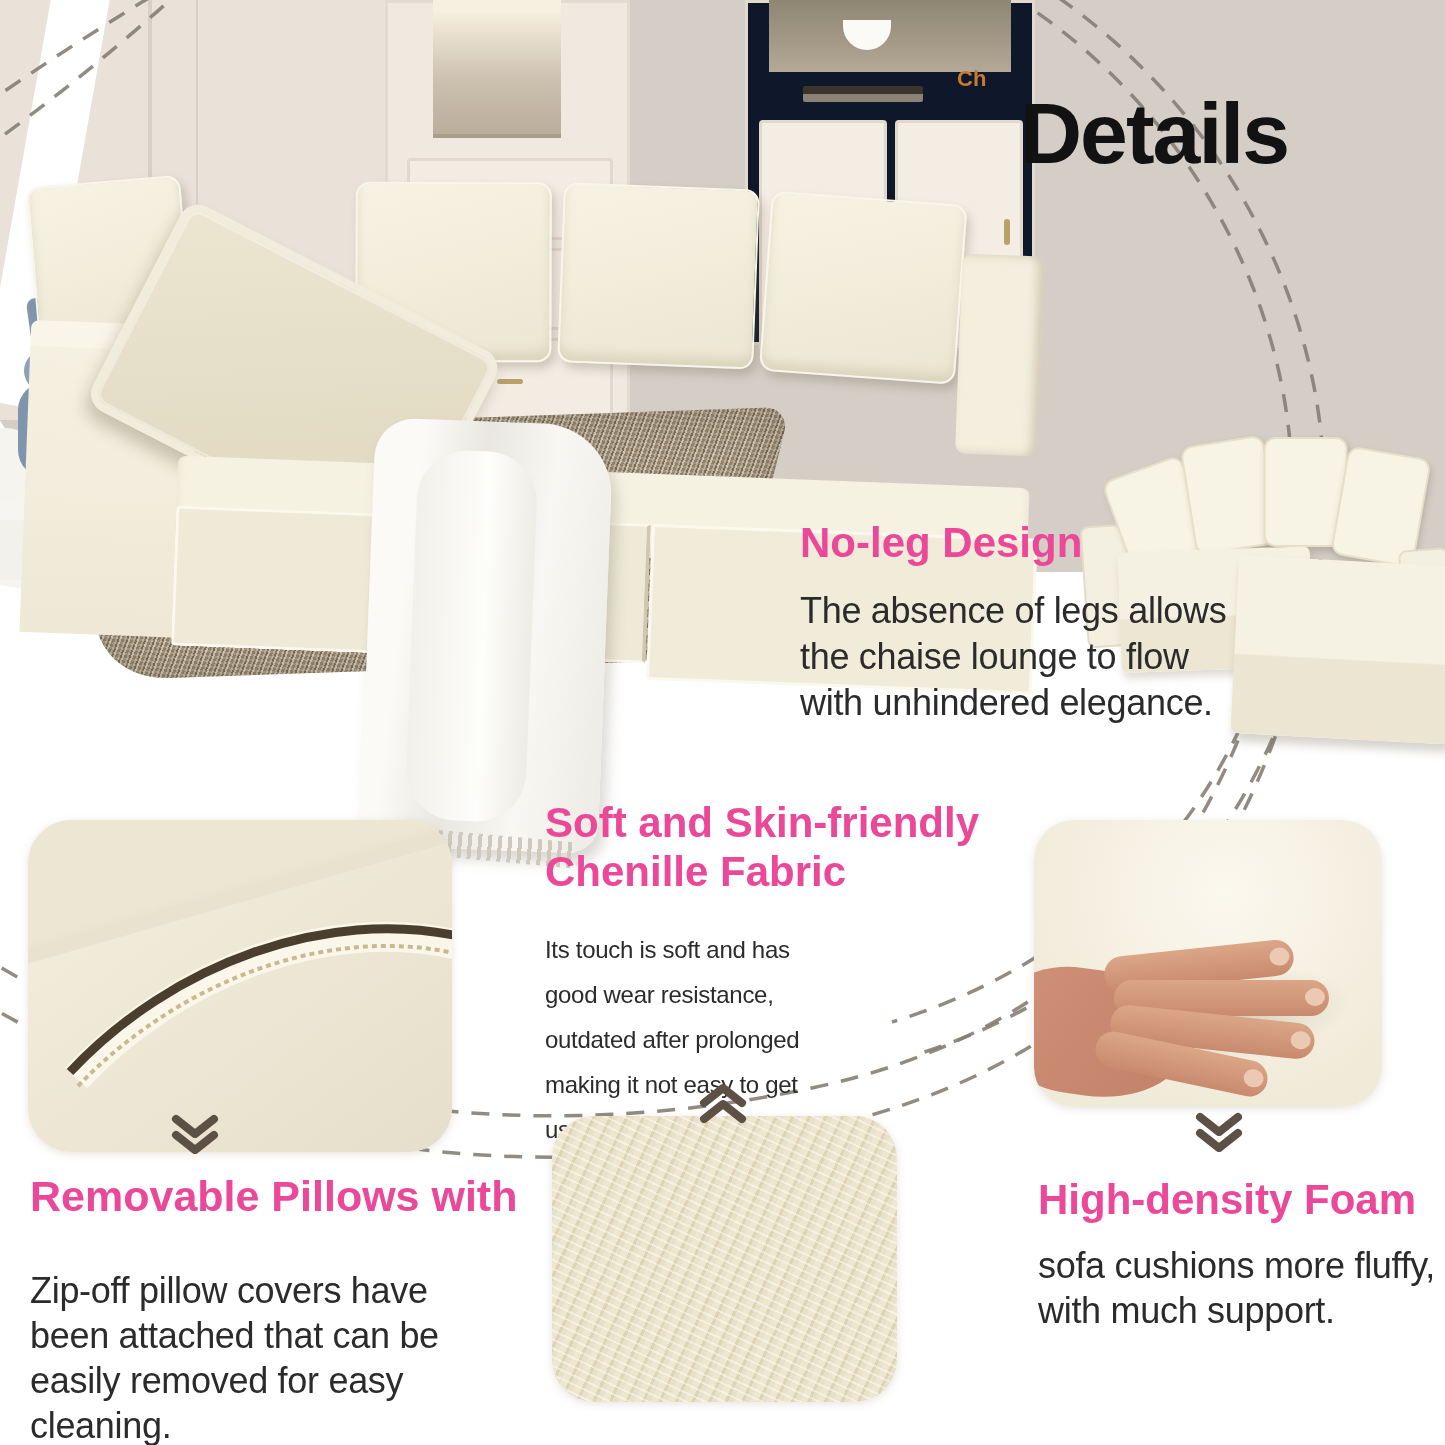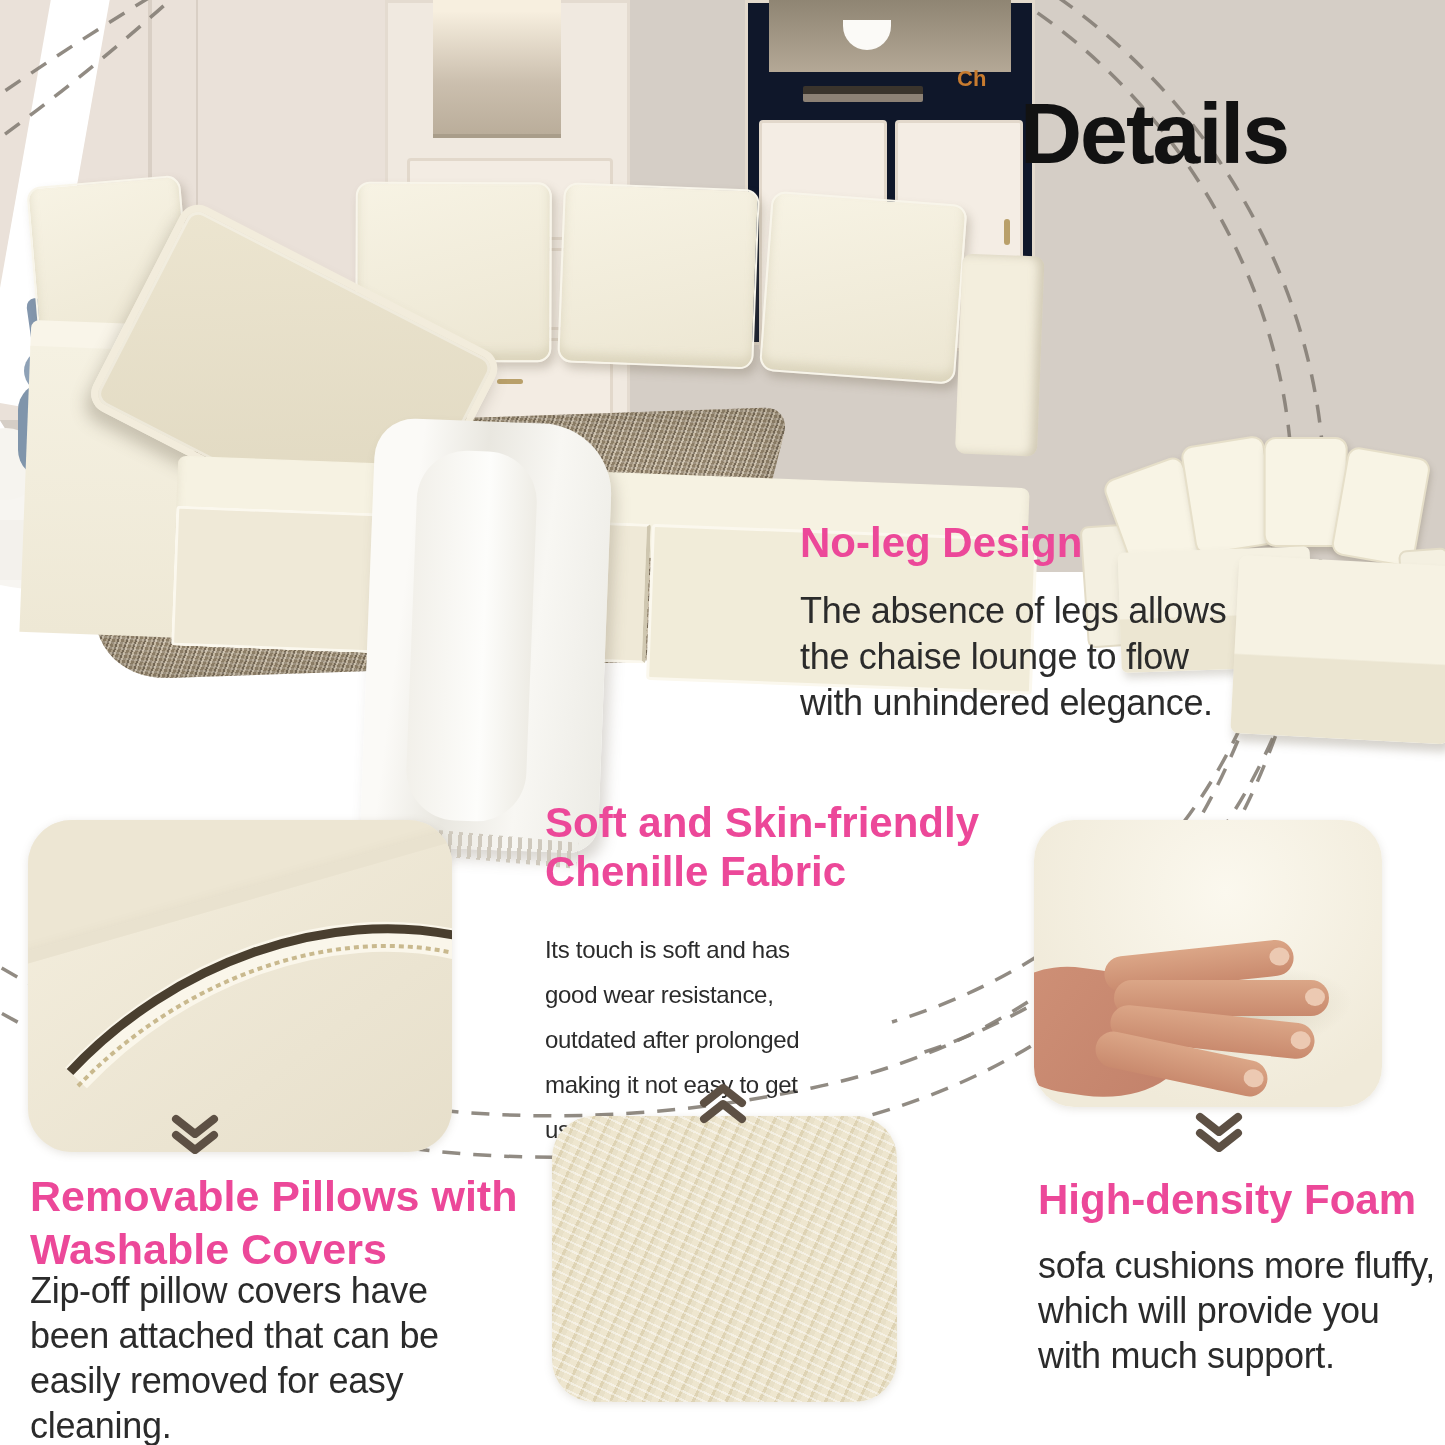--- a/index.html
+++ b/index.html
@@ -221,33 +221,31 @@
   <div class="abs body-text fabric-b">
     <div>Its touch is soft and has</div>
     <div>good wear resistance,</div>
     <div>outdated after prolonged</div>
     <div>making it not easy to get</div>
     <div>use.</div>
   </div>
 
   <div class="abs h-taupe pillows-h">
     <div>Removable Pillows with</div>
-    <div>Washable Covers</div>
   </div>
   <div class="abs body-text pillows-b">
     <div>Zip-off pillow covers have</div>
     <div>been attached that can be</div>
     <div>easily removed for easy</div>
     <div>cleaning.</div>
   </div>
 
   <div class="abs h-taupe foam-h">High-density Foam</div>
   <div class="abs body-text foam-b">
     <div>sofa cushions more fluffy,</div>
-    <div>which will provide you</div>
     <div>with much support.</div>
   </div>
 
   <div class="abs photo pillow-photo">
     <div class="pp-back"></div>
     <div class="pp-main"></div>
     <svg class="abs" style="left:0;top:0" width="424" height="332" viewBox="0 0 424 332">
       <path d="M 48 258 C 150 150, 300 95, 430 125" fill="none" stroke="#faf6ea" stroke-width="30"></path>
       <path d="M 42 252 C 145 142, 300 88, 430 116" fill="none" stroke="#4a3f2f" stroke-width="9"></path>
       <path d="M 50 266 C 152 160, 302 104, 430 134" fill="none" stroke="#c9b98e" stroke-width="4" stroke-dasharray="5 4"></path>

